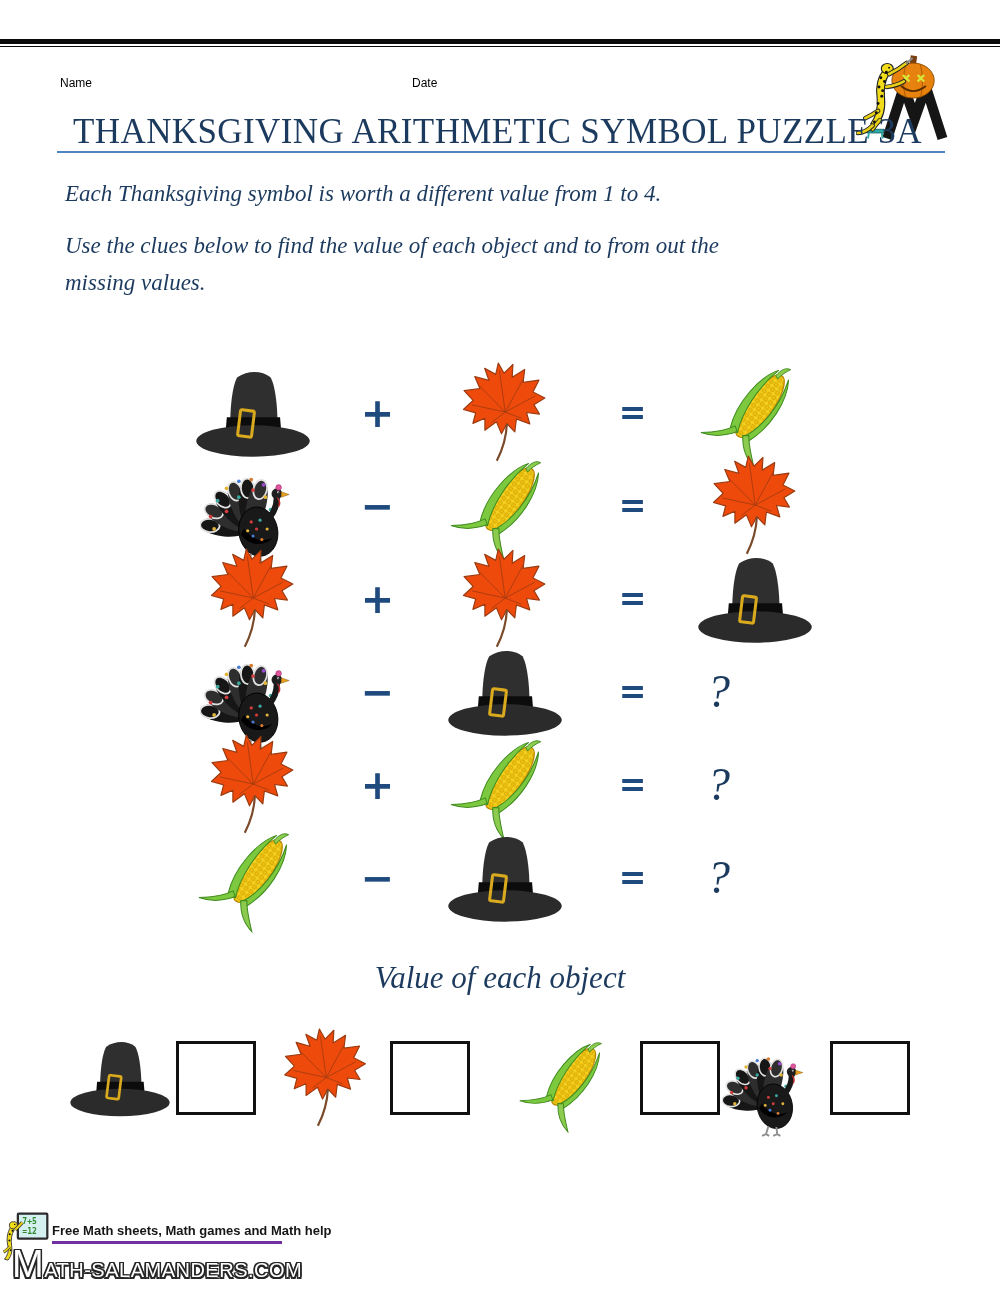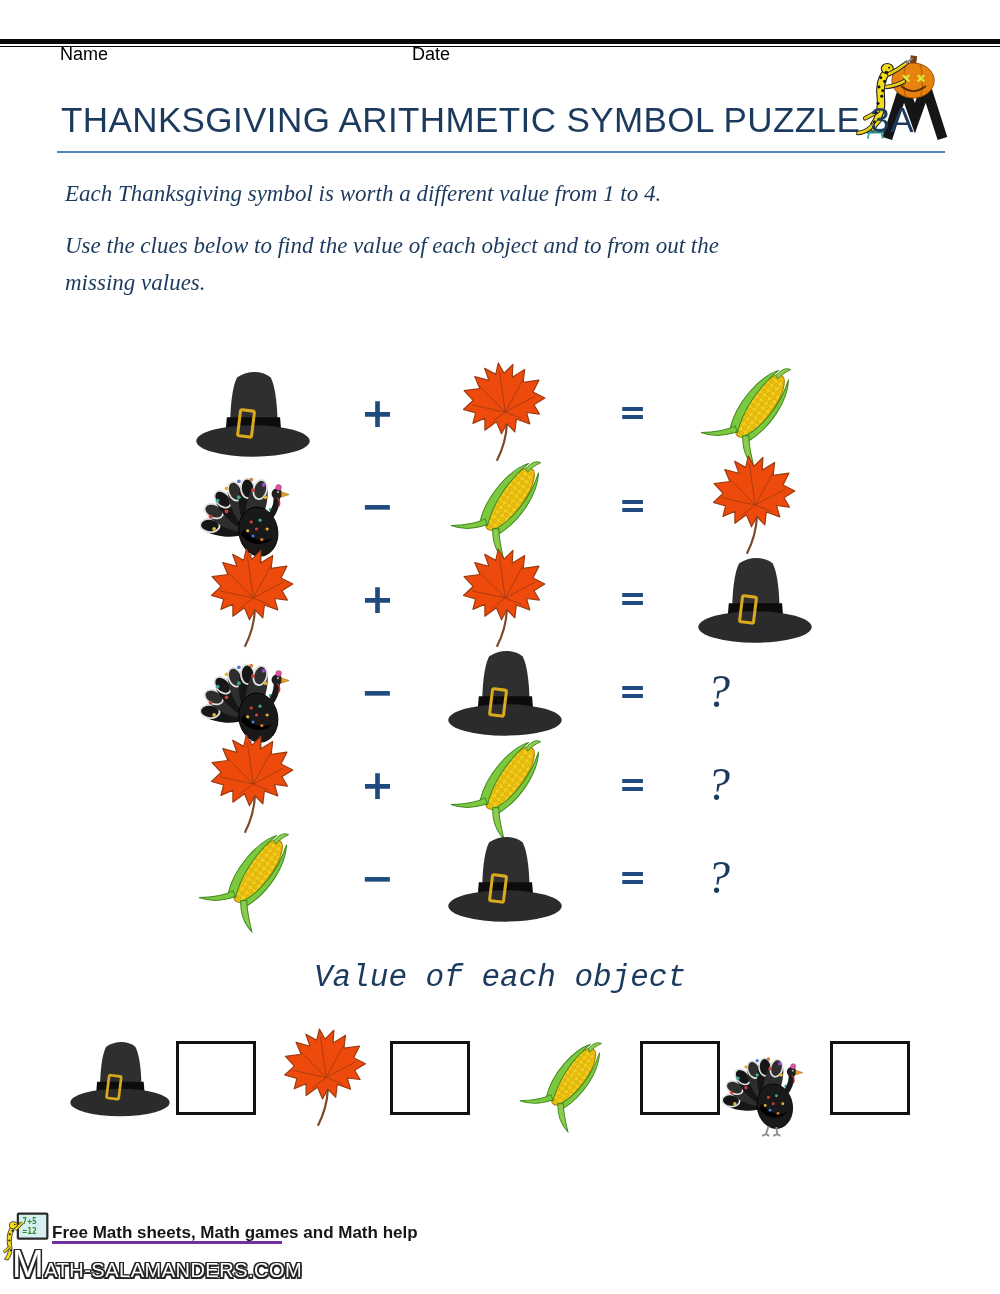--- a/index.html
+++ b/index.html
@@ -5,27 +5,27 @@
   html,body{margin:0;padding:0;background:#fff}
   .page{position:relative;width:1000px;height:1294px;background:#fff;overflow:hidden;
         font-family:"Liberation Sans",sans-serif}
 
   
   .top-rule{position:absolute;left:0;top:39px;width:100%}
   .top-rule .thick{height:5px;background:#0b0b0b}
   .top-rule .gap{height:2px}
   .top-rule .thin{height:1px;background:#0b0b0b}
 
-  .hdr-label{position:absolute;top:44px;font-size:18px;color:#000}
+  .hdr-label{position:absolute;top:76px;font-size:12px;color:#000}
   #name-label{left:60px}
   #date-label{left:412px}
 
   .logo{position:absolute;left:856px;top:54px;width:92px;height:88px}
 
-  .title{position:absolute;left:57px;top:96px;margin:4px;font-family:Liberation Sans, sans-serif;
+  .title{position:absolute;left:57px;top:96px;margin:16px;font-family:Liberation Serif, serif;
          font-weight:400;font-size:35px;color:#1c3a5e;letter-spacing:.4px;white-space:nowrap}
   .title-rule{position:absolute;left:57px;top:151px;width:888px;height:2px;background:#4e82c4}
 
   .instr{position:absolute;left:58px;margin:7px;font-family:"Liberation Serif",serif;
          font-style:italic;font-size:23px;color:#1c3a5e;white-space:nowrap}
   #instr1{top:174px}
   #instr2a{top:226px}
   #instr2b{top:263px}
 
   
@@ -42,40 +42,40 @@
   .res.q{justify-content:flex-start;padding-left:32px;font-family:"Liberation Serif",serif;
       font-style:italic;font-size:46px;font-weight:400;color:#1c3a5e}
 
   .sym{display:block}
   .sym-pilgrim-hat{width:124px;height:96px}
   .sym-maple-leaf{width:84px;height:105px}
   .sym-corn-cob{width:112px;height:112px}
   .sym-turkey{width:106px;height:118px}
 
   .value-heading{position:absolute;left:0;top:960px;width:100%;margin:0;text-align:center;
-      font-family:Liberation Mono, monospace;font-style:italic;font-weight:400;
+      font-family:Liberation Serif, serif;font-style:italic;font-weight:400;
       font-size:31px;color:#1c3a5e}
 
   .value-row{position:absolute;left:0;top:1026px;width:1000px;height:130px}
   .vitem{position:absolute}
   .vbox{position:absolute;width:74px;height:68px;border:3px solid #111;background:#fff}
   .vi0{left:66px;top:10px}   .vb0{left:176px;top:15px}
   .vi1{left:284px;top:0px}   .vb1{left:390px;top:15px}
   .vi2{left:502px;top:6px}   .vb2{left:640px;top:15px}
   .vi3{left:722px;top:2px}   .vb3{left:830px;top:15px}
   .vi0 .sym{width:108px;height:84px}
   .vi1 .sym{width:84px;height:104px}
   .vi2 .sym{width:134px;height:102px}
   .vi3 .sym{width:96px;height:110px}
 
   
   .footer{position:absolute;left:0;top:1199px;width:100%;display:flex;justify-content:flex-start}
   .footer-inner{position:relative;width:284px;height:88px}
   .board-logo{position:absolute;left:0;top:12px;width:50px;height:50px}
-  .tagline{position:absolute;left:52px;top:24px;font-size:17px;font-weight:700;color:#161616;
+  .tagline{position:absolute;left:52px;top:24px;font-size:13px;font-weight:700;color:#161616;
       white-space:nowrap}
   .footer-rule{position:absolute;left:52px;top:42px;width:230px;height:3px;background:#7030a0}
   .site{position:absolute;left:12px;top:44px;font-weight:400;font-size:20px;letter-spacing:.5px;
       color:#fff;text-transform:uppercase;white-space:nowrap;
       text-shadow:-1.5px -1.5px 0 #262626,1.5px -1.5px 0 #262626,-1.5px 1.5px 0 #262626,
                   1.5px 1.5px 0 #262626,0 1.5px 0 #262626,0 -1.5px 0 #262626,
                   1.5px 0 0 #262626,-1.5px 0 0 #262626}
   .site::first-letter{font-size:38px}
 </style>
 </head>

